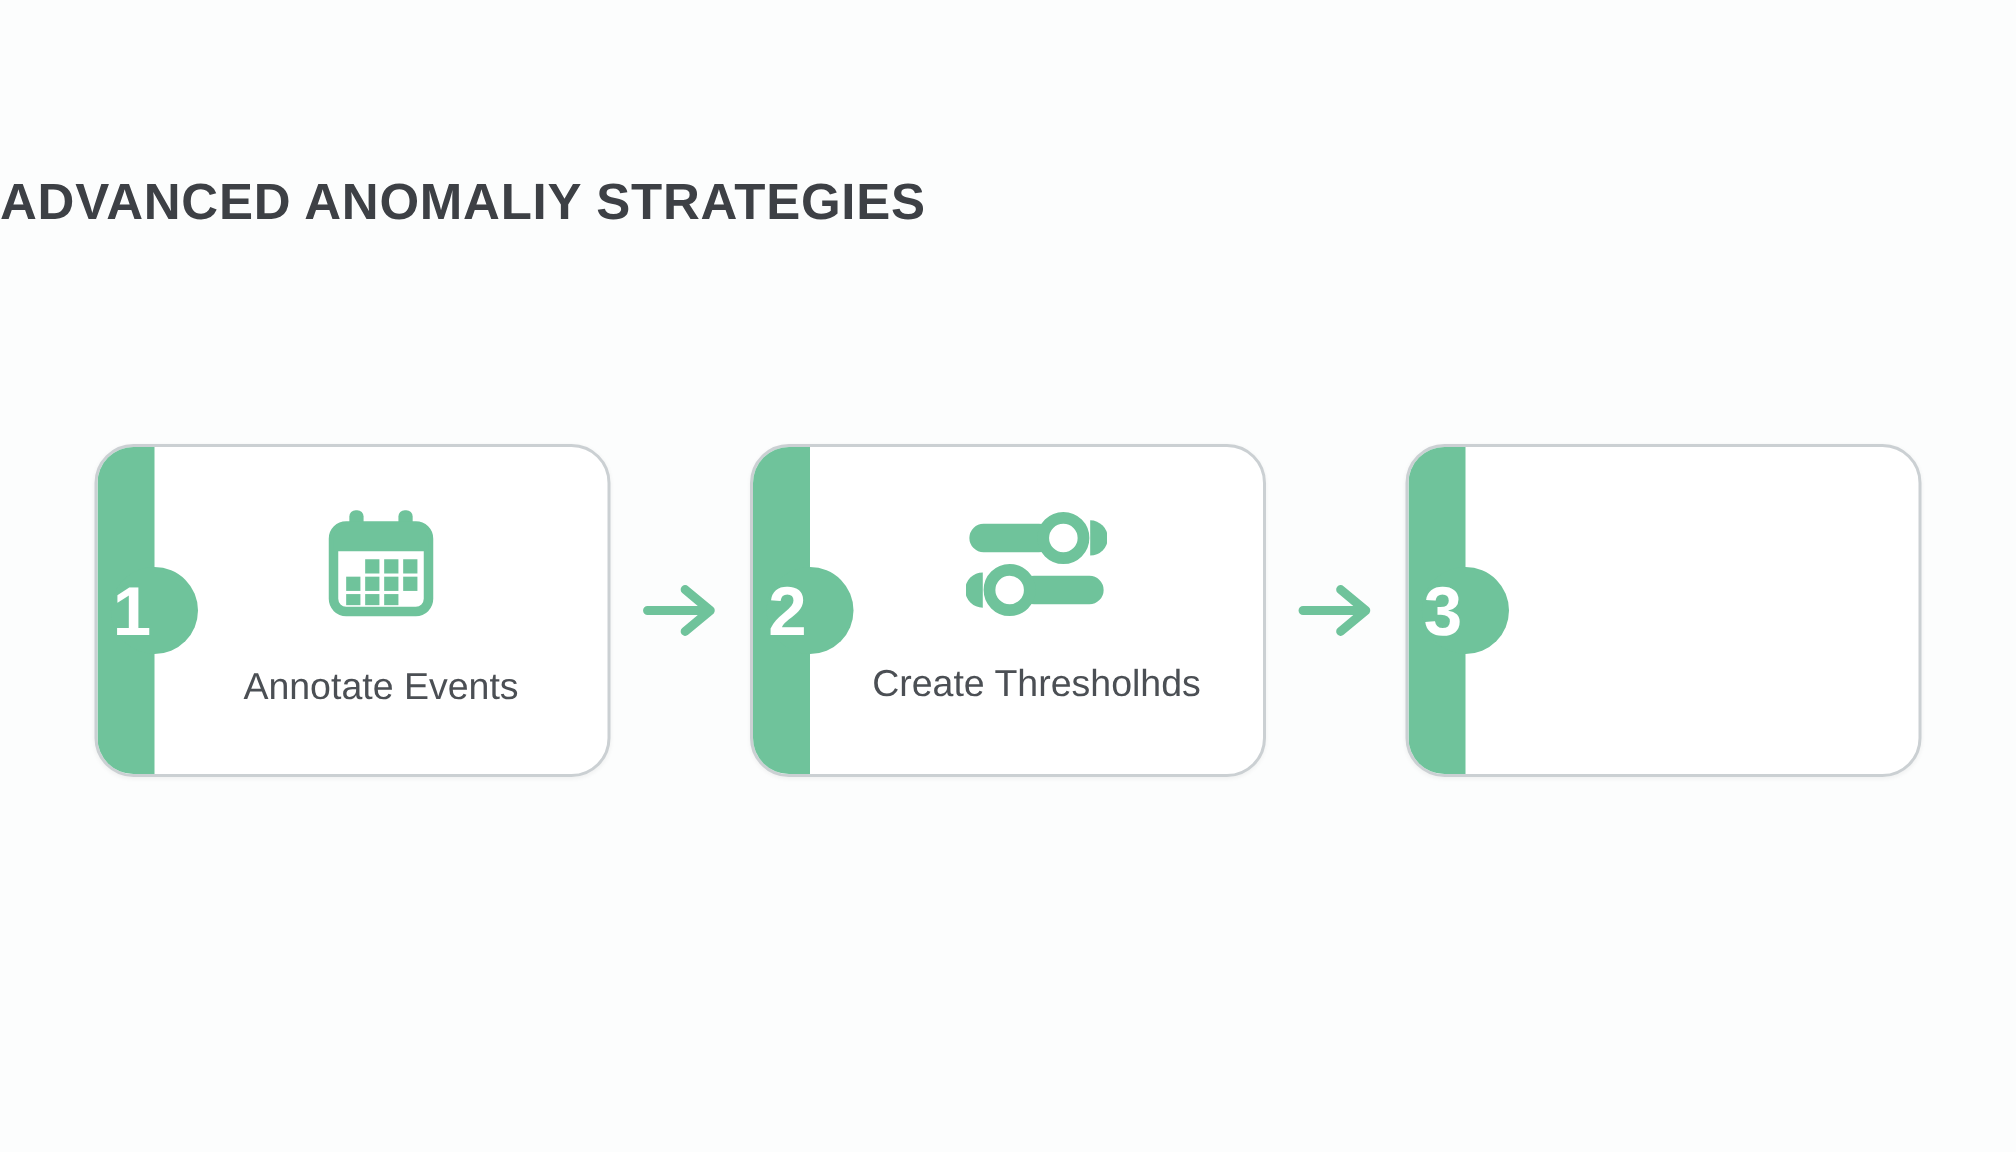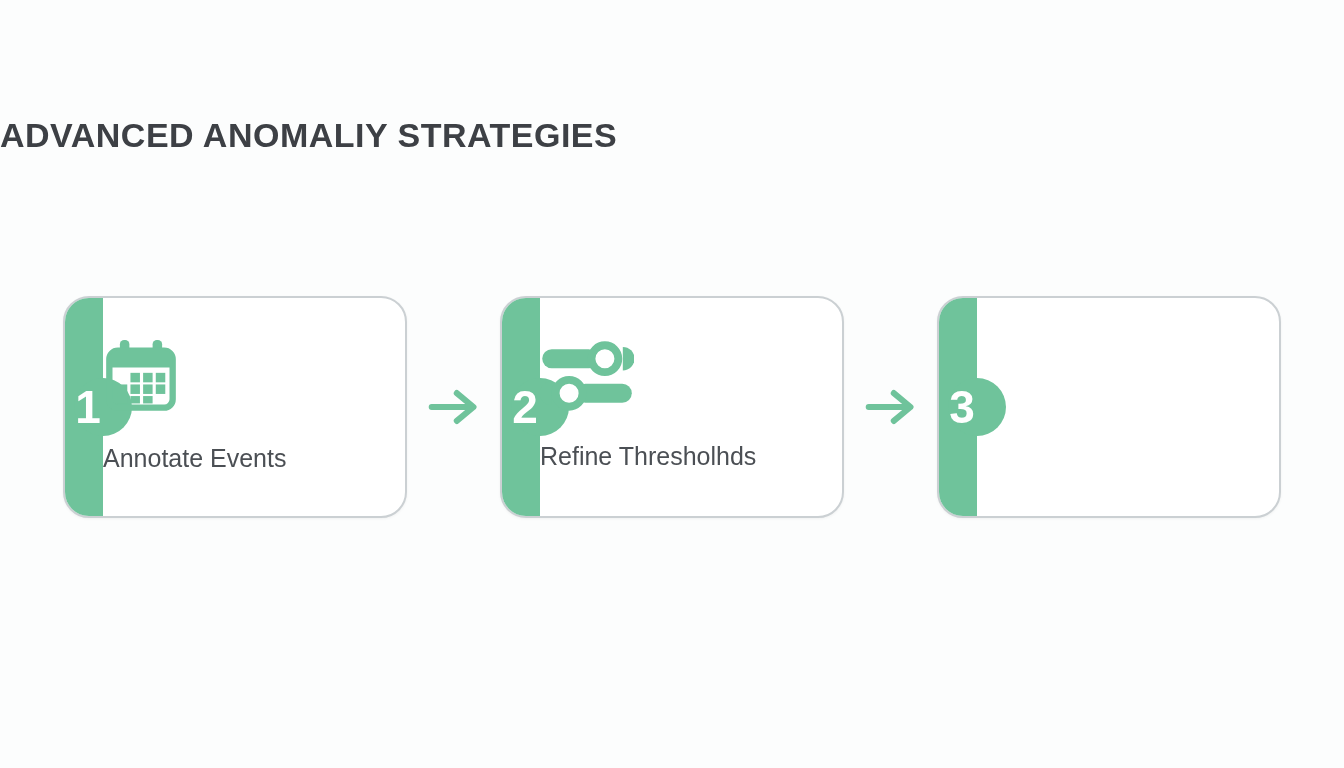--- a/index.html
+++ b/index.html
@@ -66,20 +66,21 @@
     font-size:46px;
     font-weight:700;
     line-height:1;
     color:var(--step-number-color);
   }
   .content{
     position:absolute;
     left:38px;right:0;top:0;bottom:0;
     display:flex;
     flex-direction:column;
+    align-items:center;
     justify-content:center;
     gap:30px;
     padding-bottom:4px;
   }
   .icon{color:var(--accent-green);display:block;line-height:0;}
   .label{
     font-size:25px;
     color:var(--label-color);
     white-space:nowrap;
   }
@@ -143,21 +144,21 @@
       <span class="icon">
         <svg width="94" height="72" viewBox="0 0 84 64" fill="none">
           <rect x="2" y="8" width="50" height="17" rx="8.5" fill="currentColor"></rect>
           <path d="M74,6 a10.5,10.5 0 0 1 0,21 Z" fill="currentColor"></path>
           <circle cx="58" cy="16.5" r="12" fill="#ffffff" stroke="currentColor" stroke-width="7"></circle>
           <rect x="32" y="39" width="50" height="17" rx="8.5" fill="currentColor"></rect>
           <path d="M10,37 a10.5,10.5 0 0 0 0,21 Z" fill="currentColor"></path>
           <circle cx="26" cy="47.5" r="12" fill="#ffffff" stroke="currentColor" stroke-width="7"></circle>
         </svg>
       </span>
-      <span class="label">Refine Thresholhds</span>
+      <span class="label">Create Thresholhds</span>
     </div>
   </div>
 
   <div class="arrow-cell">
     <svg width="52" height="40" viewBox="0 0 56 40" fill="none">
       <path d="M4,20 H47 M31,5 L49,20 L31,35" stroke="currentColor" stroke-width="6.5" stroke-linecap="round" stroke-linejoin="round"></path>
     </svg>
   </div>
 
   <div class="card">

